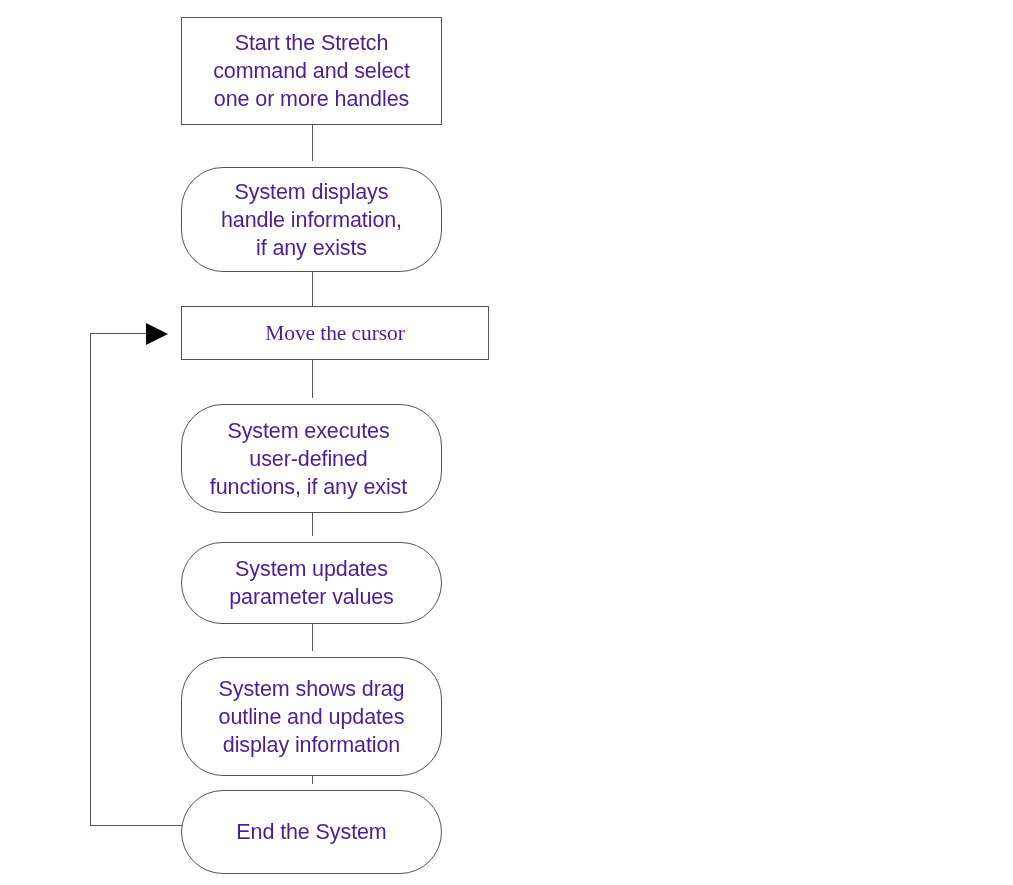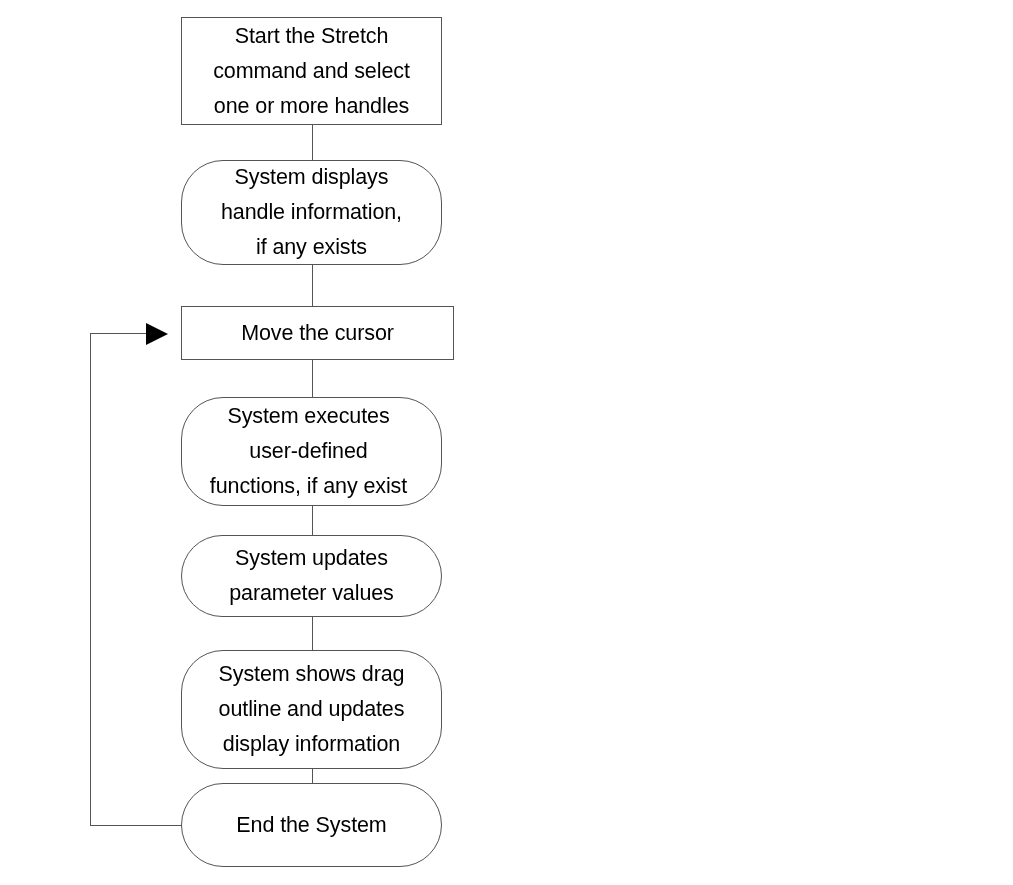--- a/index.html
+++ b/index.html
@@ -17,29 +17,29 @@
   }
   .node {
     position: absolute;
     box-sizing: border-box;
     border: 1px solid #545454;
     background: #ffffff;
     display: flex;
     align-items: center;
     justify-content: center;
     text-align: center;
-    color: #000000;
+    color: #4c1d95;
     font-size: 21.5px;
-    line-height: 35px;
+    line-height: 28px;
     letter-spacing: -0.1px;
     white-space: pre-line;
     z-index: 3;
   }
   .node.rect { border-radius: 0; }
-  .node.rounded { border-radius: 42px; }
+  .node.rounded { border-radius: 42px; margin-top: 7px; }
   .node .label { display: block; width: 100%; }
   
   .node.overflow .label {
     width: 272px;
     margin-left: -6px;
   }
 
   .edge-v {
     position: absolute;
     width: 1px;
@@ -84,21 +84,21 @@
 command and select
 one or more handles</span>
   </div>
 
   <div class="node rounded" style="left:181px; top:160px; width:261px; height:105px;">
     <span class="label">System displays
 handle information,
 if any exists</span>
   </div>
 
-  <div class="node rect" style="left:181px; top:306px; width:273px; height:54px;">
+  <div class="node rect" style="left:181px; top:306px; width:308px; height:54px;font-family:Liberation Serif, serif;">
     <span class="label">Move the cursor</span>
   </div>
 
   <div class="node rounded" style="left:181px; top:535px; width:261px; height:82px;">
     <span class="label">System updates
 parameter values</span>
   </div>
 
   <div class="node rounded overflow" style="left:181px; top:397px; width:261px; height:109px;">
     <span class="label">System executes

